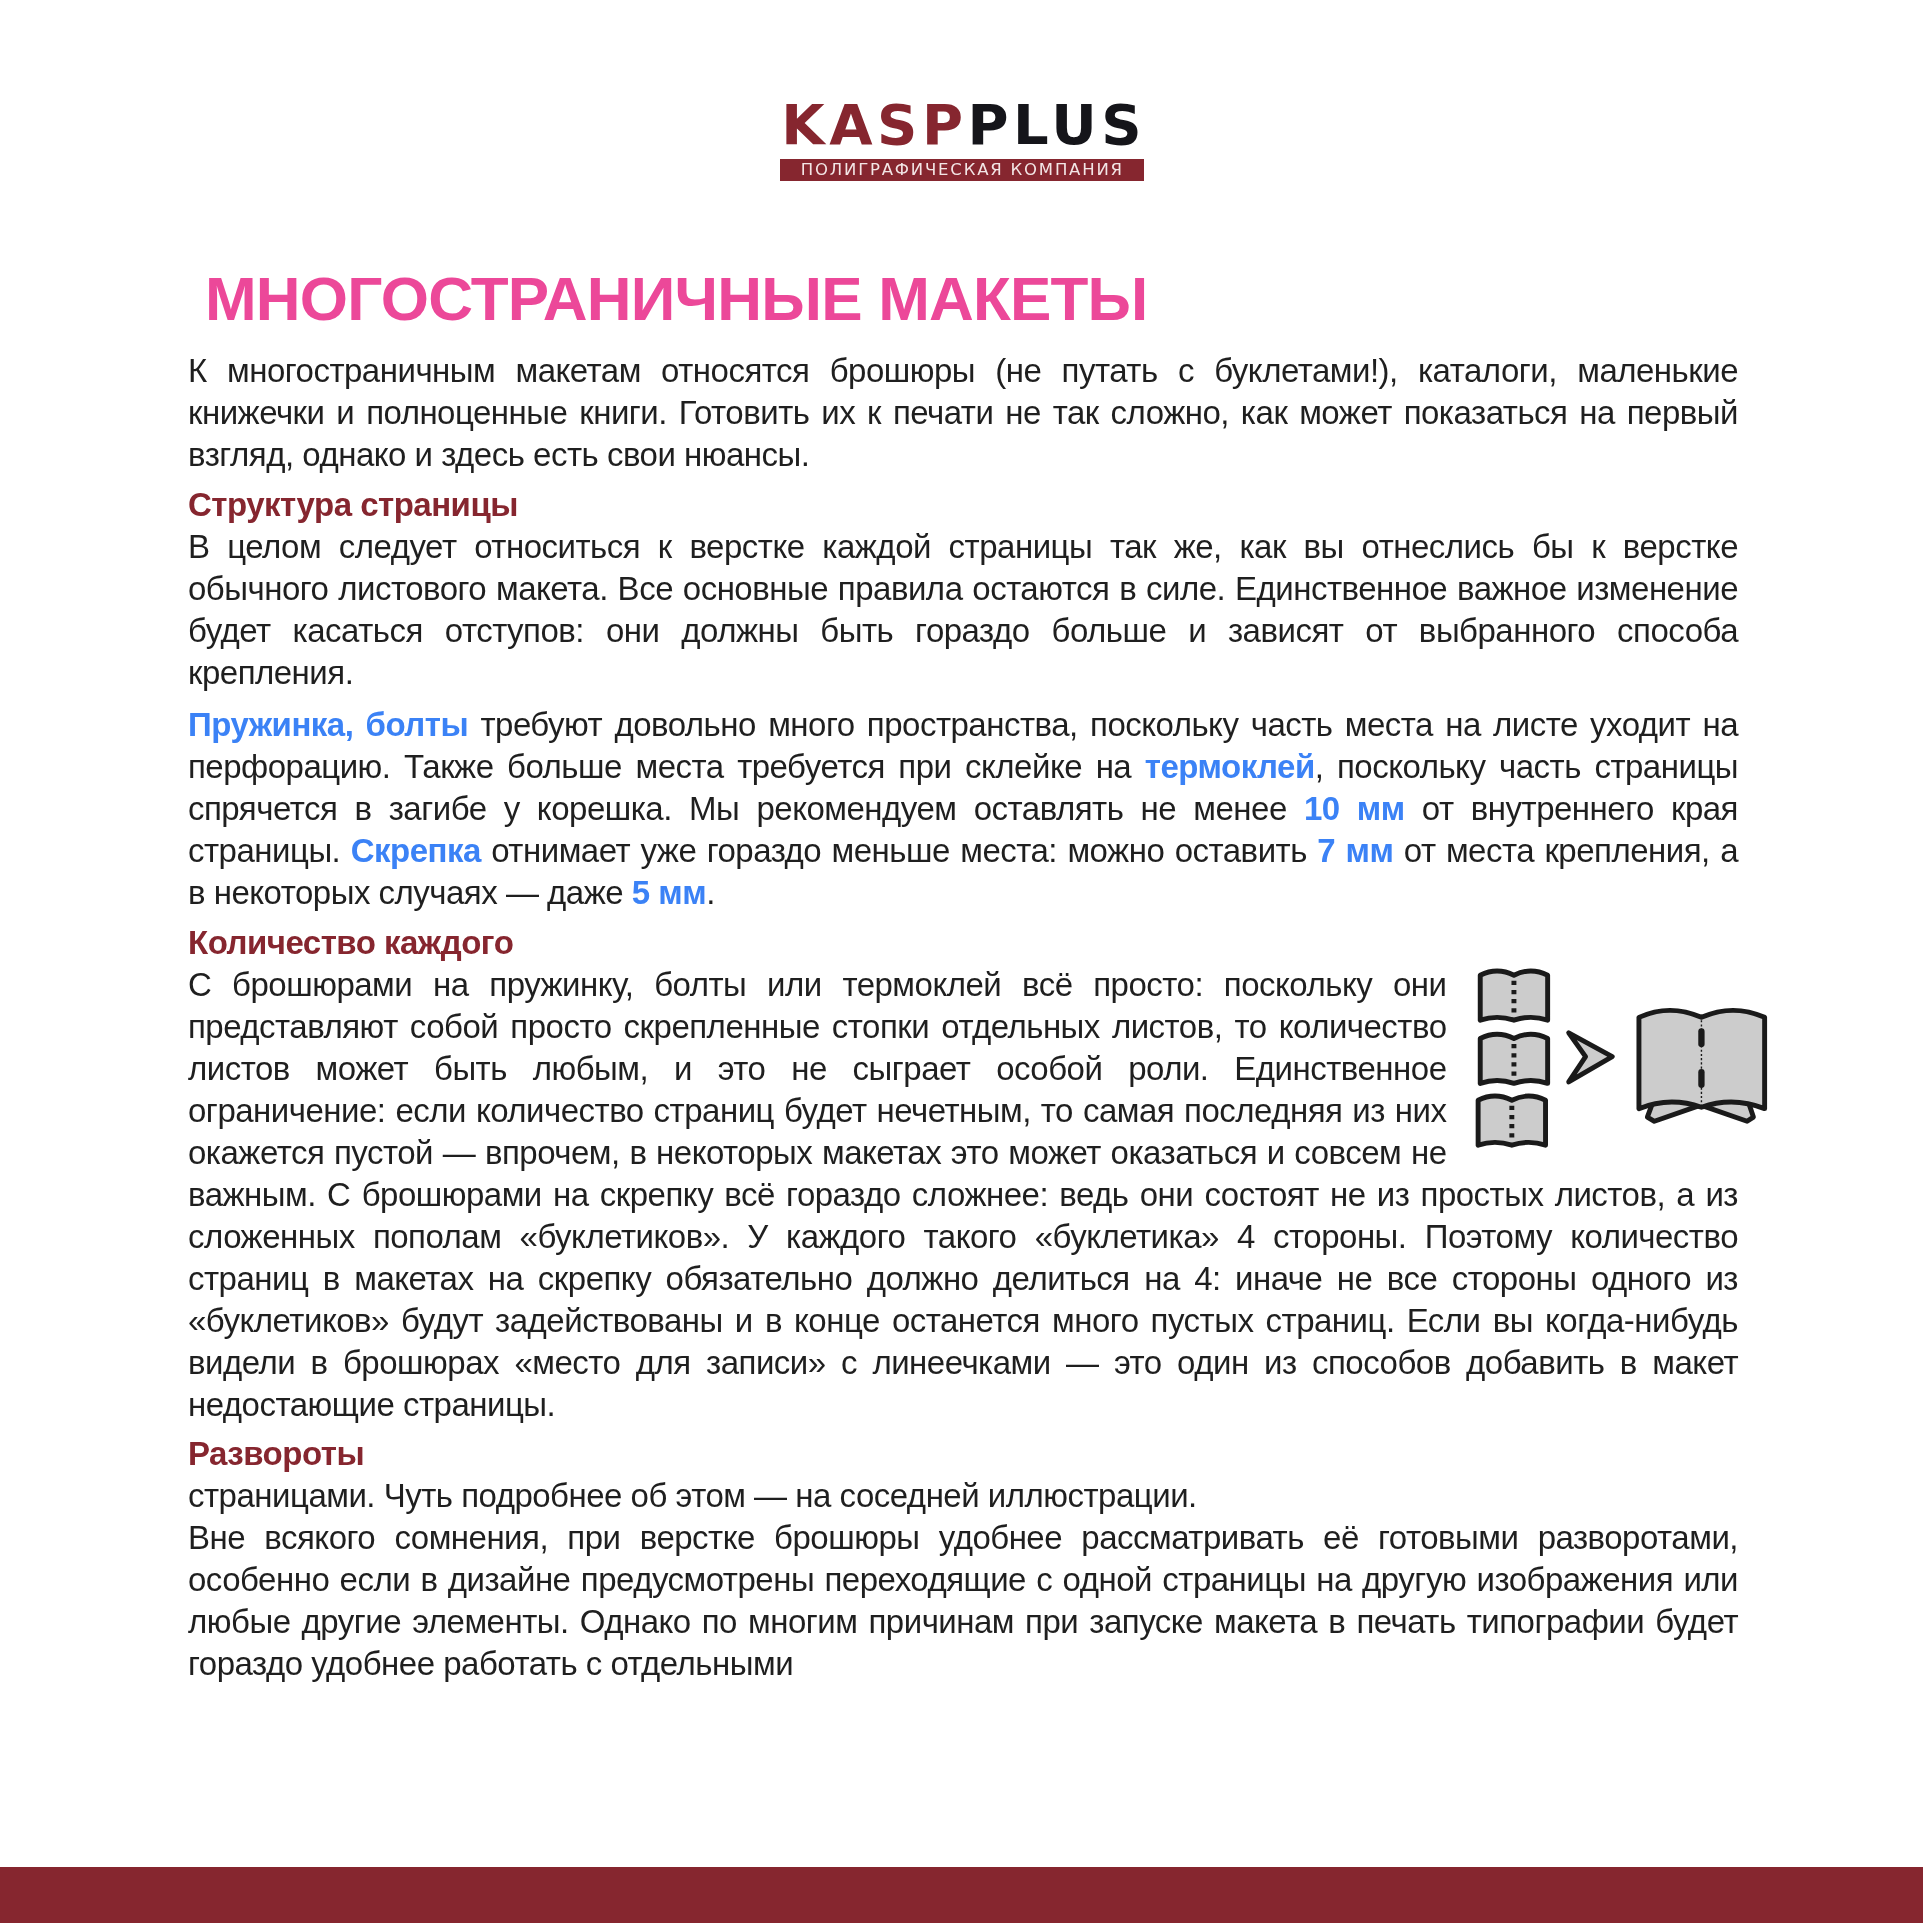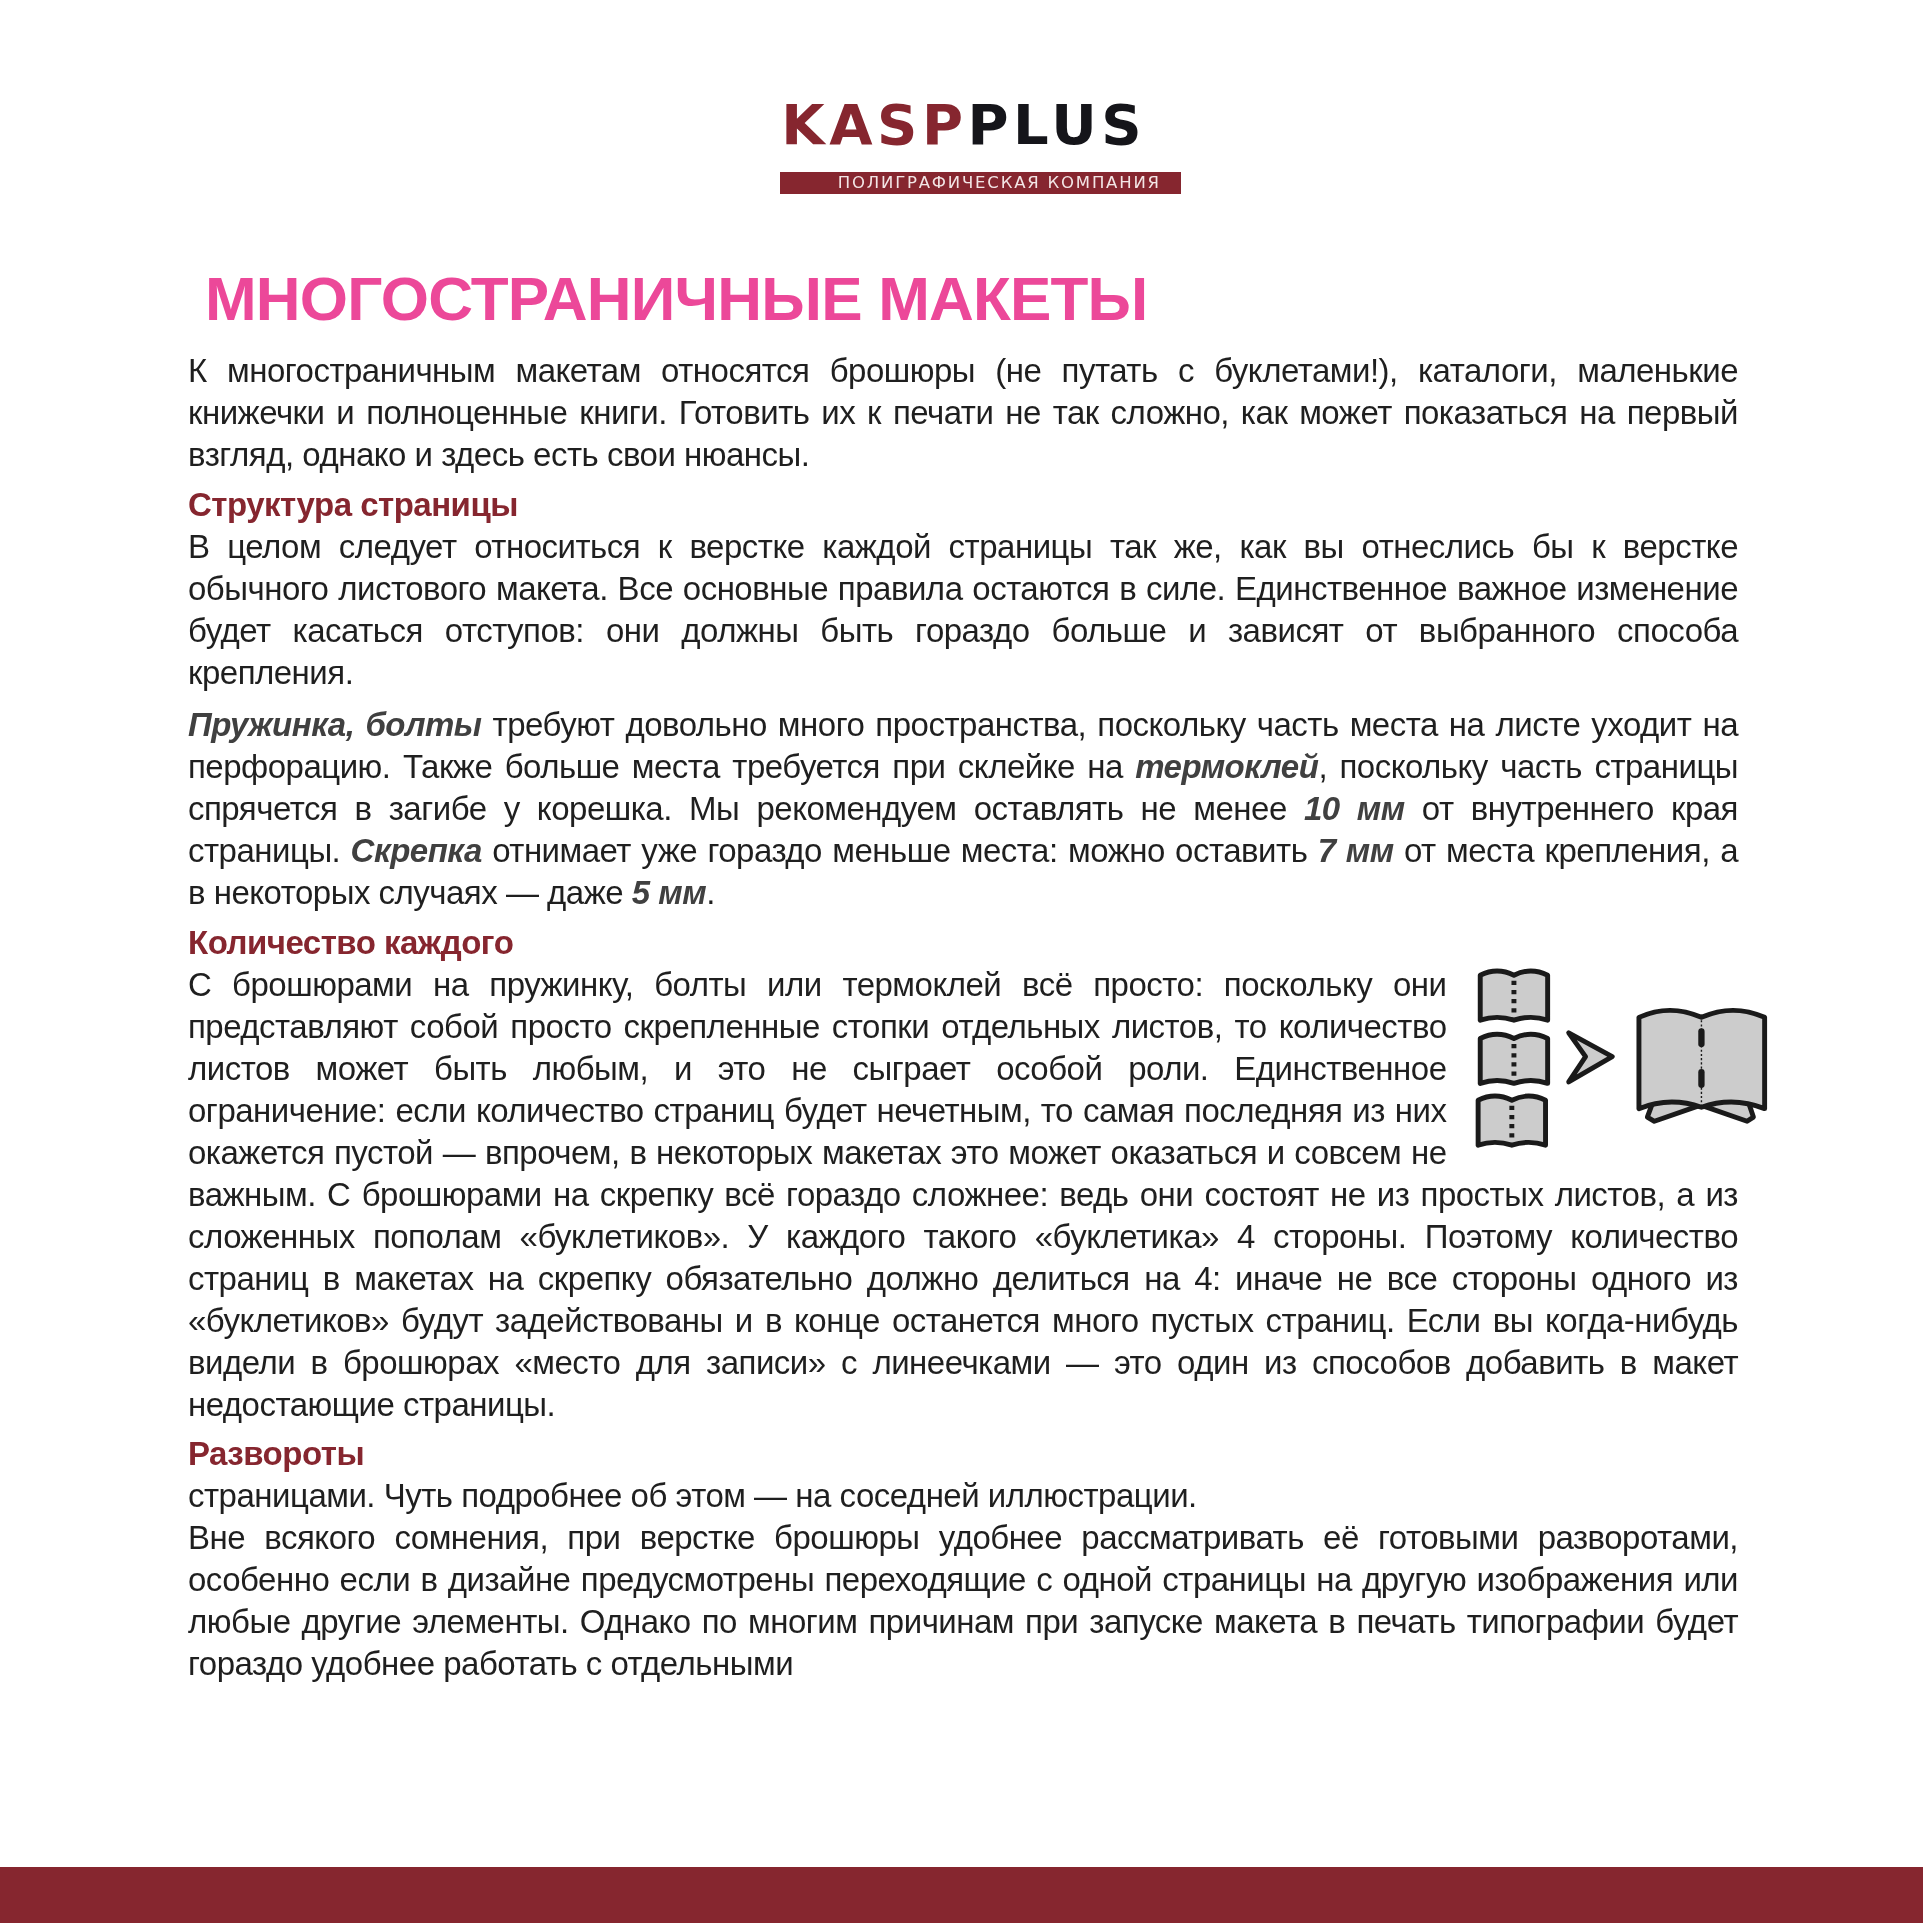--- a/index.html
+++ b/index.html
@@ -10,37 +10,37 @@
   }
   .logo { position: absolute; left: 778px; top: 98px; width: 368px; height: 84px; }
   .logo-word {
     position: absolute; left: 0; top: 0; width: 368px; height: 53px;
     font-family: "DejaVu Sans", sans-serif; font-weight: bold; font-size: 56px;
     line-height: 53px; letter-spacing: 4.5px; white-space: nowrap; text-align: right;
   }
   .logo-kasp { color: #86262F; }
   .logo-plus { color: #15151a; }
   .logo-band {
-    position: absolute; left: 2.3px; top: 74px; width: 364px; height: 22px;
+    position: absolute; left: 2.3px; top: 61px; width: 364px; height: 22px;
     background: #86262F; color: #f3e6e6;
     font-family: "DejaVu Sans", sans-serif; font-size: 16.5px; line-height: 22px;
-    letter-spacing: 1.8px; text-align: center; white-space: nowrap; padding-left: 37px;
+    letter-spacing: 1.8px; text-align: center; white-space: nowrap;
   }
   .content { position: absolute; left: 188px; top: 248px; width: 1550px; }
   h1 {
     margin: 17px; color: #ec4899; font-weight: bold; font-size: 62px; line-height: 68px;
     letter-spacing: -0.8px;
   }
   .p {
     margin: 0; font-size: 33px; line-height: 42px; text-align: justify;
     letter-spacing: -0.5px;
   }
   .h2 { margin: 7.5px 0 0 0; color: #86262F; font-weight: bold; font-size: 33px; line-height: 42px; letter-spacing: -0.5px; }
   .gap { margin-top: 10.5px; }
-  .hl { color: #404040; font-weight: bold; font-style: italic; }
+  .hl { color: #3b82f6; font-weight: bold; }
   .float-ill { float: right; width: 316px; height: 203px; margin: -6px -47px 0 22.5px; }
   .footer { position: absolute; left: 0; top: 1867px; width: 1924px; height: 56px; background: #86262F; }
 </style>
 </head>
 <body>
 
 <div class="logo">
   <div class="logo-word"><span class="logo-kasp">KASP</span><span class="logo-plus">PLUS</span></div>
   <div class="logo-band">ПОЛИГРАФИЧЕСКАЯ КОМПАНИЯ</div>
 </div>

